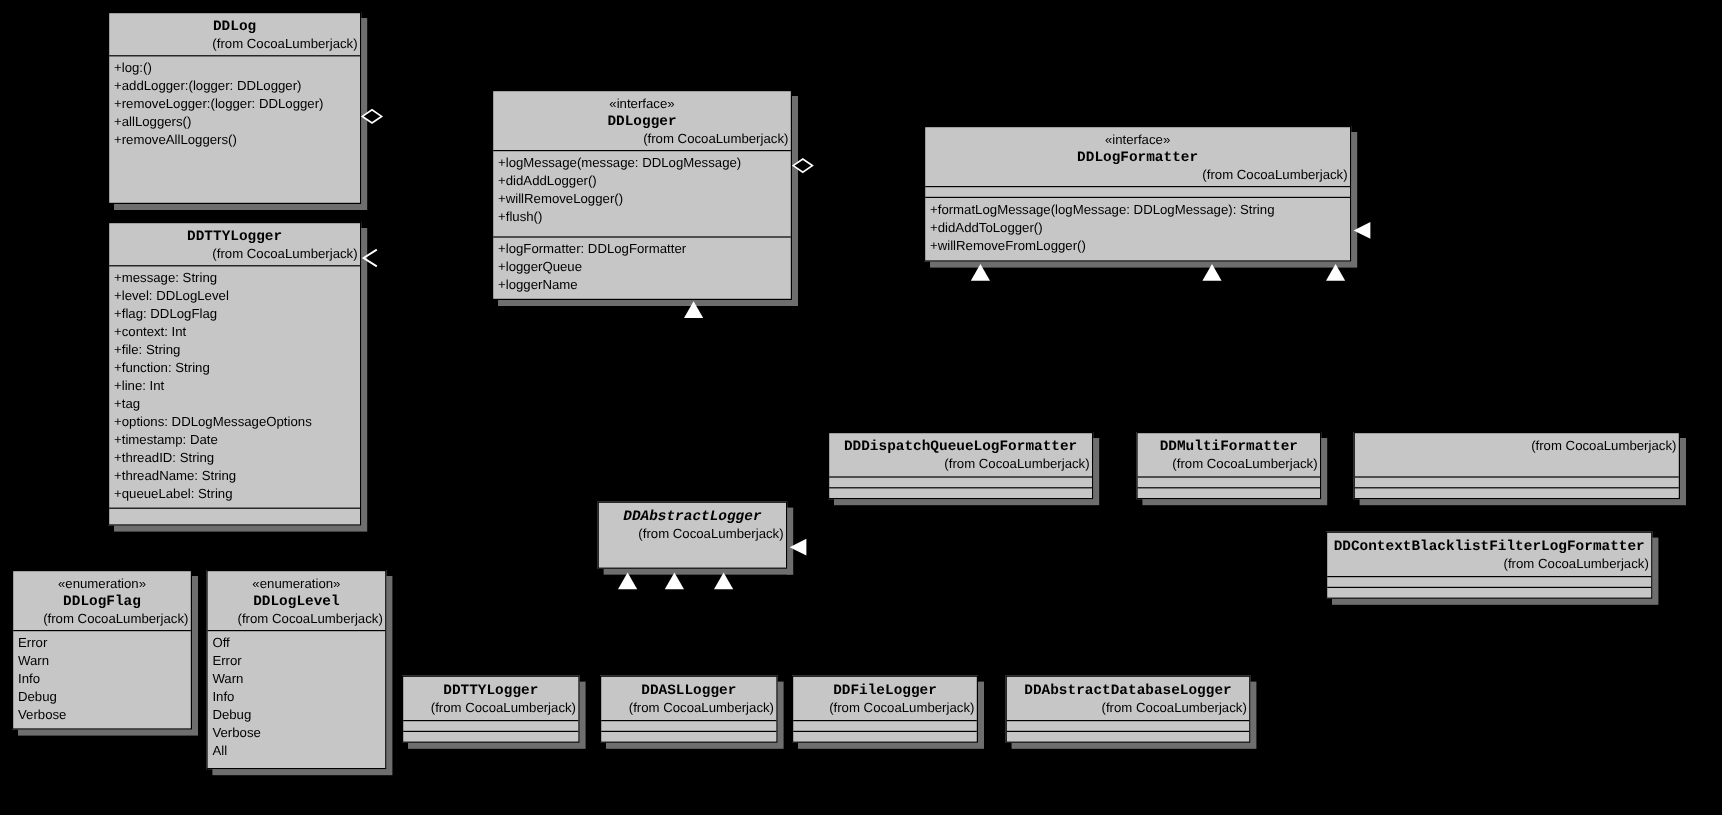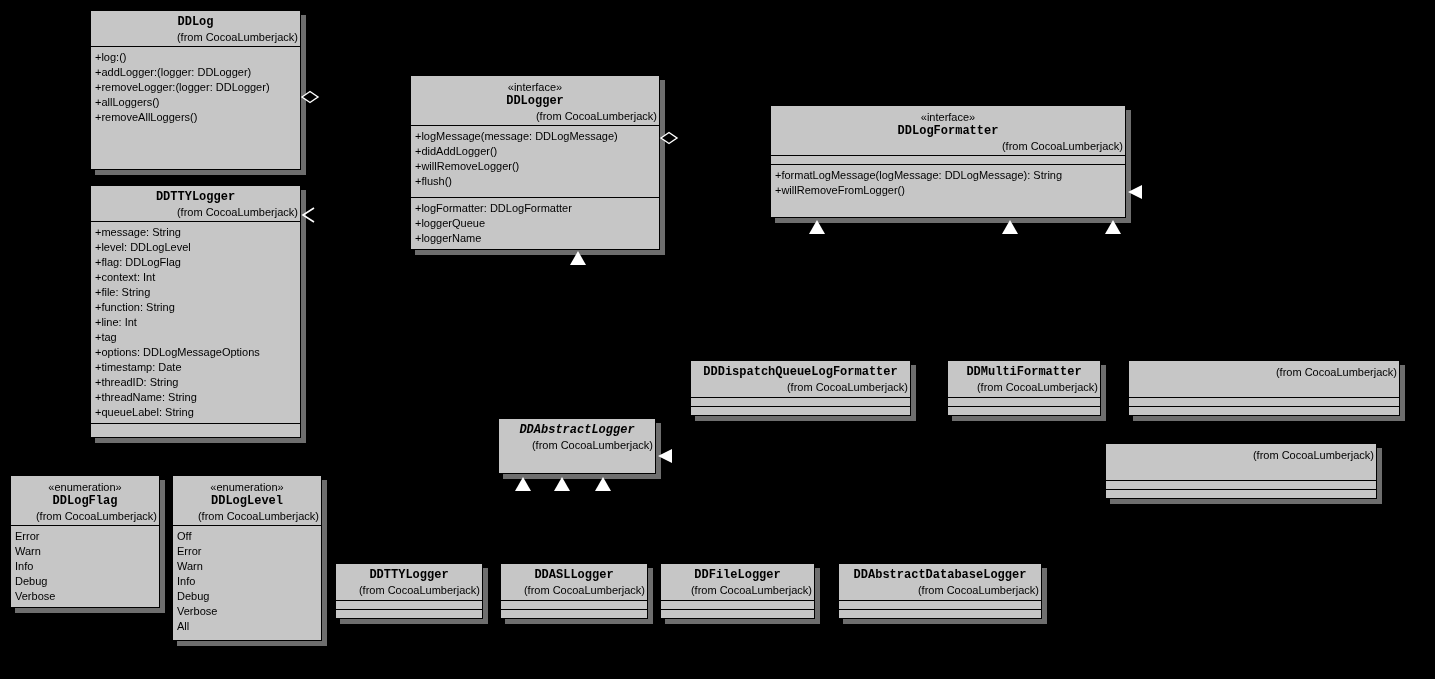--- a/index.html
+++ b/index.html
@@ -94,20 +94,21 @@
 
   <div class="node" style="left:770px;top:105px;width:356px;height:113px;">
     <div class="sect hdr">
       <div class="stereo">«interface»</div>
       <div class="name">DDLogFormatter</div>
       <div class="pkg">(from CocoaLumberjack)</div>
     </div>
     <div class="sect empty"></div>
     <div class="sect members grow">
       <div class="member">+formatLogMessage(logMessage: DDLogMessage): String</div>
+      <div class="member">+didAddToLogger()</div>
       <div class="member">+willRemoveFromLogger()</div>
     </div>
   </div>
 
   <div class="node" style="left:690px;top:360px;width:221px;height:56px;">
     <div class="sect hdr grow">
       <div class="name">DDDispatchQueueLogFormatter</div>
       <div class="pkg">(from CocoaLumberjack)</div>
     </div>
     <div class="sect empty"></div>
@@ -126,20 +127,21 @@
   <div class="node" style="left:1128px;top:360px;width:272px;height:56px;">
     <div class="sect hdr grow">
       <div class="pkg">(from CocoaLumberjack)</div>
     </div>
     <div class="sect empty"></div>
     <div class="sect empty"></div>
   </div>
 
   <div class="node" style="left:1105px;top:443px;width:272px;height:56px;">
     <div class="sect hdr grow">
+      <div class="name">DDContextBlacklistFilterLogFormatter</div>
       <div class="pkg">(from CocoaLumberjack)</div>
     </div>
     <div class="sect empty"></div>
     <div class="sect empty"></div>
   </div>
 
   <div class="node" style="left:498px;top:418px;width:158px;height:56px;gap:25px;">
     <div class="sect hdr grow">
       <div class="name abstract">DDAbstractLogger</div>
       <div class="pkg">(from CocoaLumberjack)</div>

